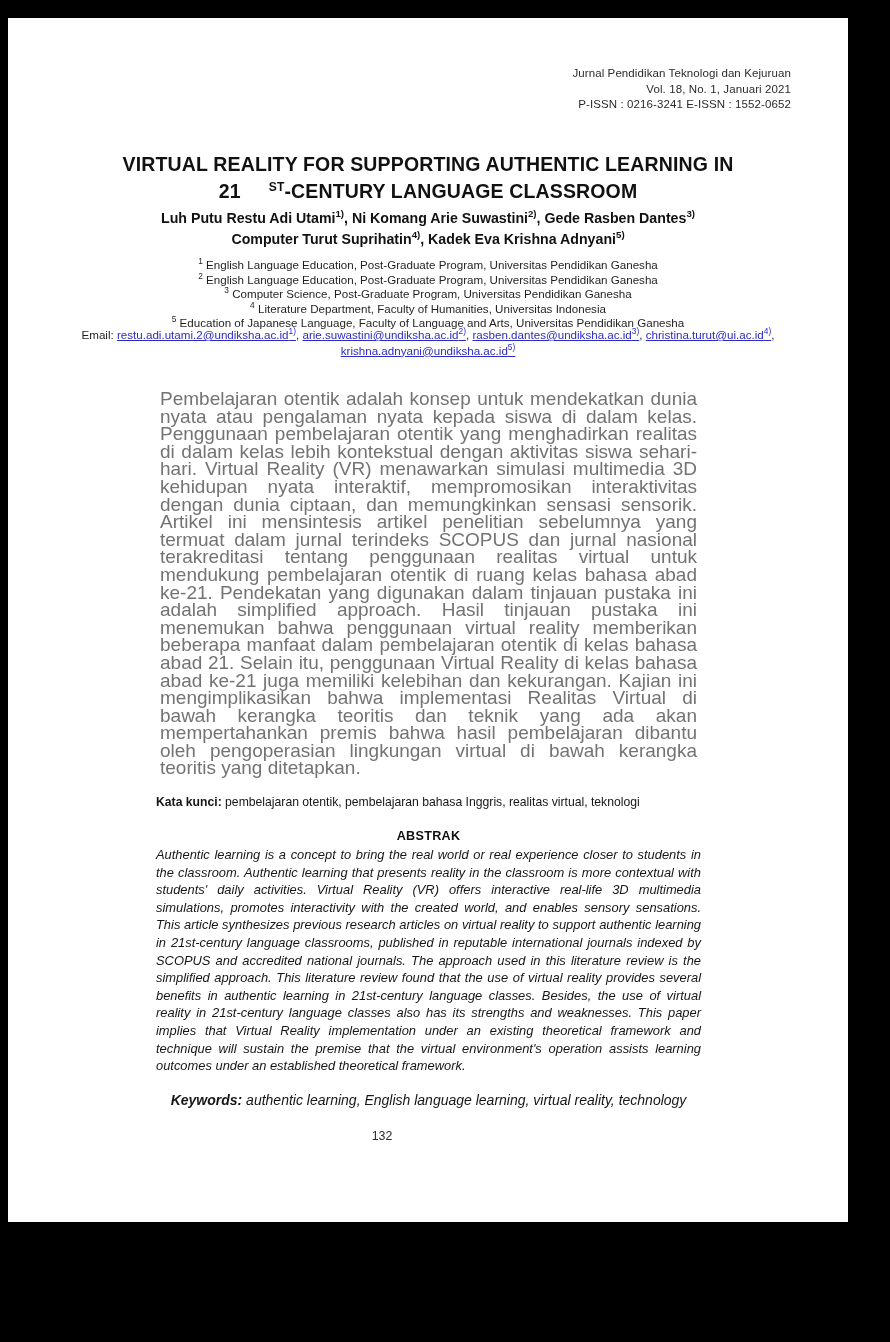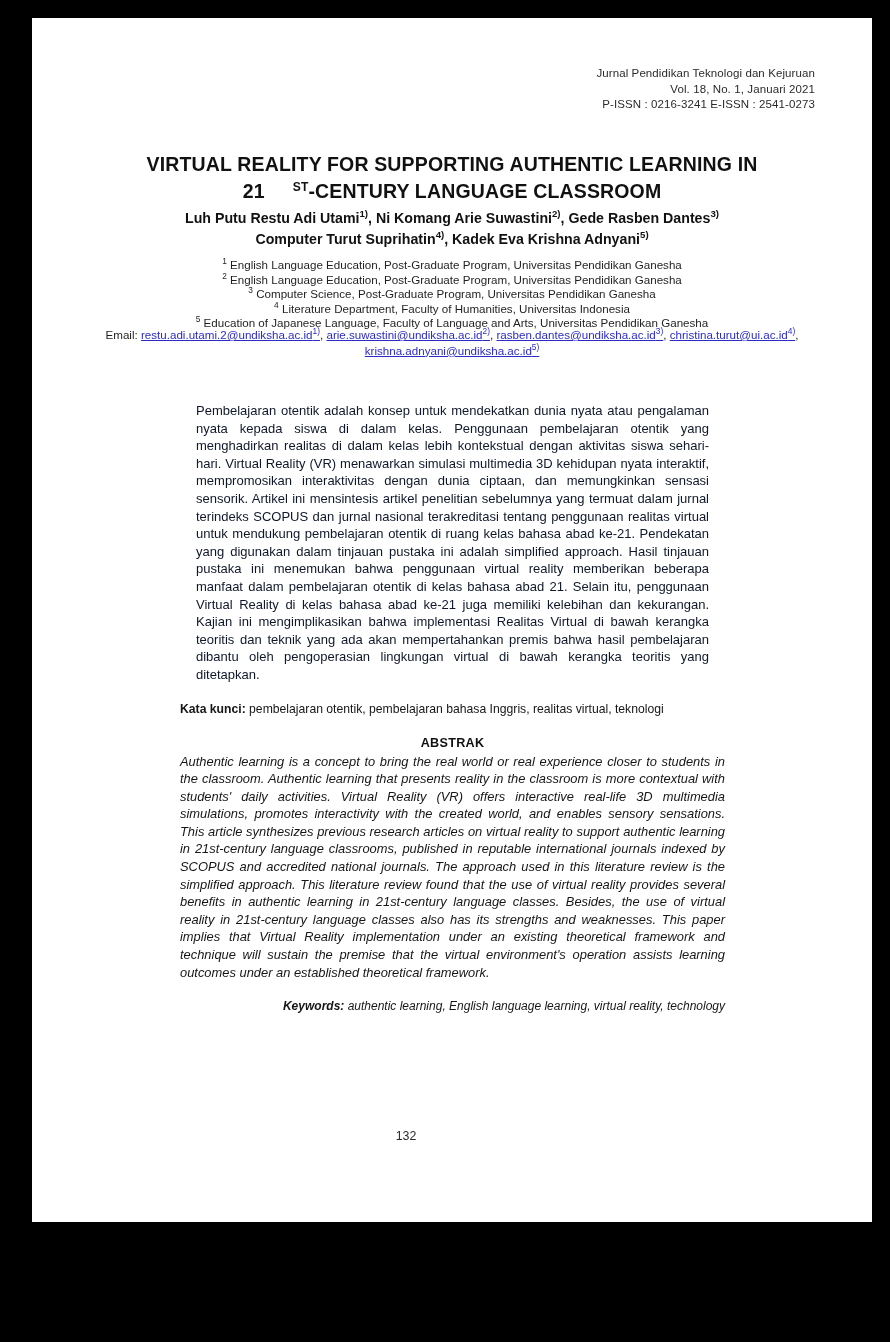--- a/index.html
+++ b/index.html
@@ -11,21 +11,21 @@
   body {
     width: 890px;
     height: 1342px;
     overflow: hidden;
     font-family: "Liberation Sans", sans-serif;
   }
 
   
   .page-sheet {
     position: absolute;
-    left: 32px;
+    left: 8px;
     top: 18px;
     width: 840px;
     height: 1204px;
     background: #ffffff;
     box-sizing: border-box;
     overflow: hidden;
   }
 
   .page-inner {
     position: absolute;
@@ -141,24 +141,24 @@
     font-size: 12.6px;
     font-weight: bold;
     color: #111111;
     letter-spacing: 0.3px;
     margin: 0 0 3px 0;
   }
 
   .abstract-id {
     text-align: justify;
     text-justify: inter-word;
-    font-size: 13px;
+    font-size: 19px;
     line-height: 17.6px;
-    color: #0f172a;
-    margin: 16px;
+    color: #737373;
+    margin: 4px;
     hyphens: none;
   }
 
   .keywords-id {
     font-size: 12.2px;
     line-height: 17px;
     color: #161616;
     margin: 17px 0 0 0;
     text-align: left;
   }
@@ -179,25 +179,25 @@
     font-style: italic;
     font-size: 12.9px;
     line-height: 17.6px;
     color: #161616;
     margin: 0;
     hyphens: none;
   }
 
   .keywords-en {
     font-style: italic;
-    font-size: 12px;
+    font-size: 14px;
     line-height: 17px;
     color: #161616;
     margin: 17px 0 0 0;
-    text-align: right;
+    text-align: center;
   }
   .keywords-en .kw-label { font-weight: bold; font-style: italic; }
 
   
   .page-number {
     position: absolute;
     left: 0;
     top: 1111px;
     width: 748px;
     text-align: center;
@@ -207,21 +207,21 @@
 </style>
 </head>
 <body>
 
 <div class="page-sheet">
   <div class="page-inner">
 
     <div class="masthead">
       <div>Jurnal Pendidikan Teknologi dan Kejuruan</div>
       <div>Vol. 18, No. 1, Januari 2021</div>
-      <div>P-ISSN : 0216-3241 E-ISSN : 2541-0273</div>
+      <div>P-ISSN : 0216-3241 E-ISSN : 1552-0652</div>
     </div>
 
     <h1 class="doc-title">
       <span>VIRTUAL REALITY FOR SUPPORTING AUTHENTIC LEARNING IN</span><br>
       <span>21</span><sup>ST</sup><span>-CENTURY LANGUAGE CLASSROOM</span>
     </h1>
 
     <div class="authors">
       <div class="author-row"><span>Luh Putu Restu Adi Utami</span><sup>1)</sup>, <span>Ni Komang Arie Suwastini</span><sup>2)</sup>, <span>Gede Rasben Dantes</span><sup>3)</sup></div>
       <div class="author-row"><span>Computer Turut Suprihatin</span><sup>4)</sup>, <span>Kadek Eva Krishna Adnyani</span><sup>5)</sup></div>

